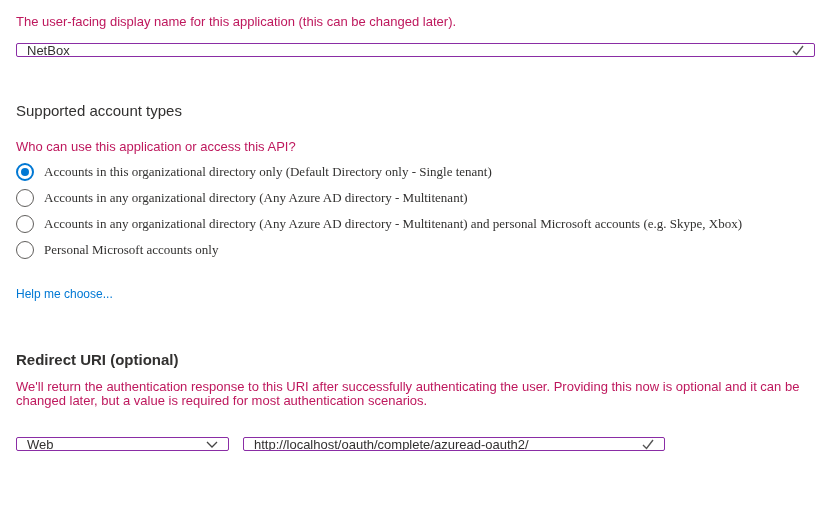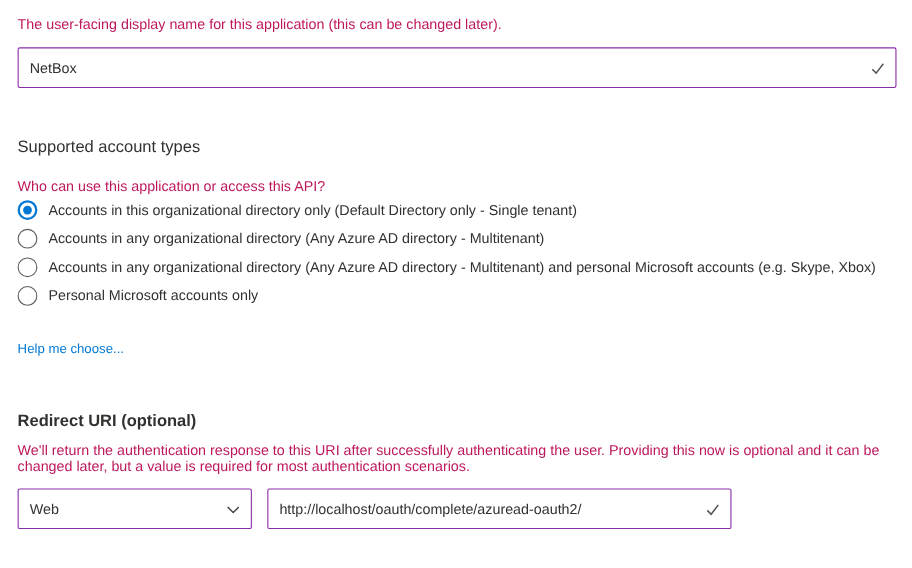--- a/index.html
+++ b/index.html
@@ -24,21 +24,21 @@
     font-size: 13px;
     line-height: 18px;
     color: #be185d;
   }
 
   #name-label { margin-top: 10px; }
   #name-desc  { margin-top: 13px; }
 
   .field-box {
     position: relative;
-    height: 37px;
+    height: 14px;
     border: 1px solid #8a2da5;
     border-radius: 2px;
     background: #ffffff;
     display: flex;
     align-items: center;
   }
   #name-input-wrap { margin-top: 12px; width: 799px; }
   .text-input {
     border: none; outline: none;
     flex: 1;
@@ -57,23 +57,24 @@
     width: 14px; height: 14px;
     pointer-events: none;
   }
 
   #sat-title { margin-top: 43px; }
   #sat-question { margin-top: 17px; }
 
   .radio-list { margin-top: 3px; }
   .radio-row {
     display: flex;
-    align-items: flex-start;
+    align-items: center;
     height: 26px;
     cursor: pointer;
+    font-family: Liberation Serif, serif;
   }
   .radio-circle {
     width: 18px; height: 18px;
     border: 1px solid #605e5c;
     border-radius: 50%;
     flex: 0 0 18px;
     position: relative;
     background: #fff;
   }
   .radio-row.selected .radio-circle { border: 2px solid #0078d4; }
@@ -106,21 +107,21 @@
 
   #redirect-title { margin-top: 46px; font-weight: bold; }
   #redirect-desc {
     margin-top: 10px;
     max-width: 800px;
     font-size: 13px;
     line-height: 14px;
   }
 
   .controls-row {
-    margin-top: 13px;
+    margin-top: 29px;
     display: flex;
     gap: 14px;
   }
   #platform-dropdown { width: 213px; cursor: pointer; }
   #platform-dropdown .dropdown-value {
     font-size: 13px;
     color: #323130;
     padding-left: 10px;
   }
   #uri-input-wrap { width: 422px; }

